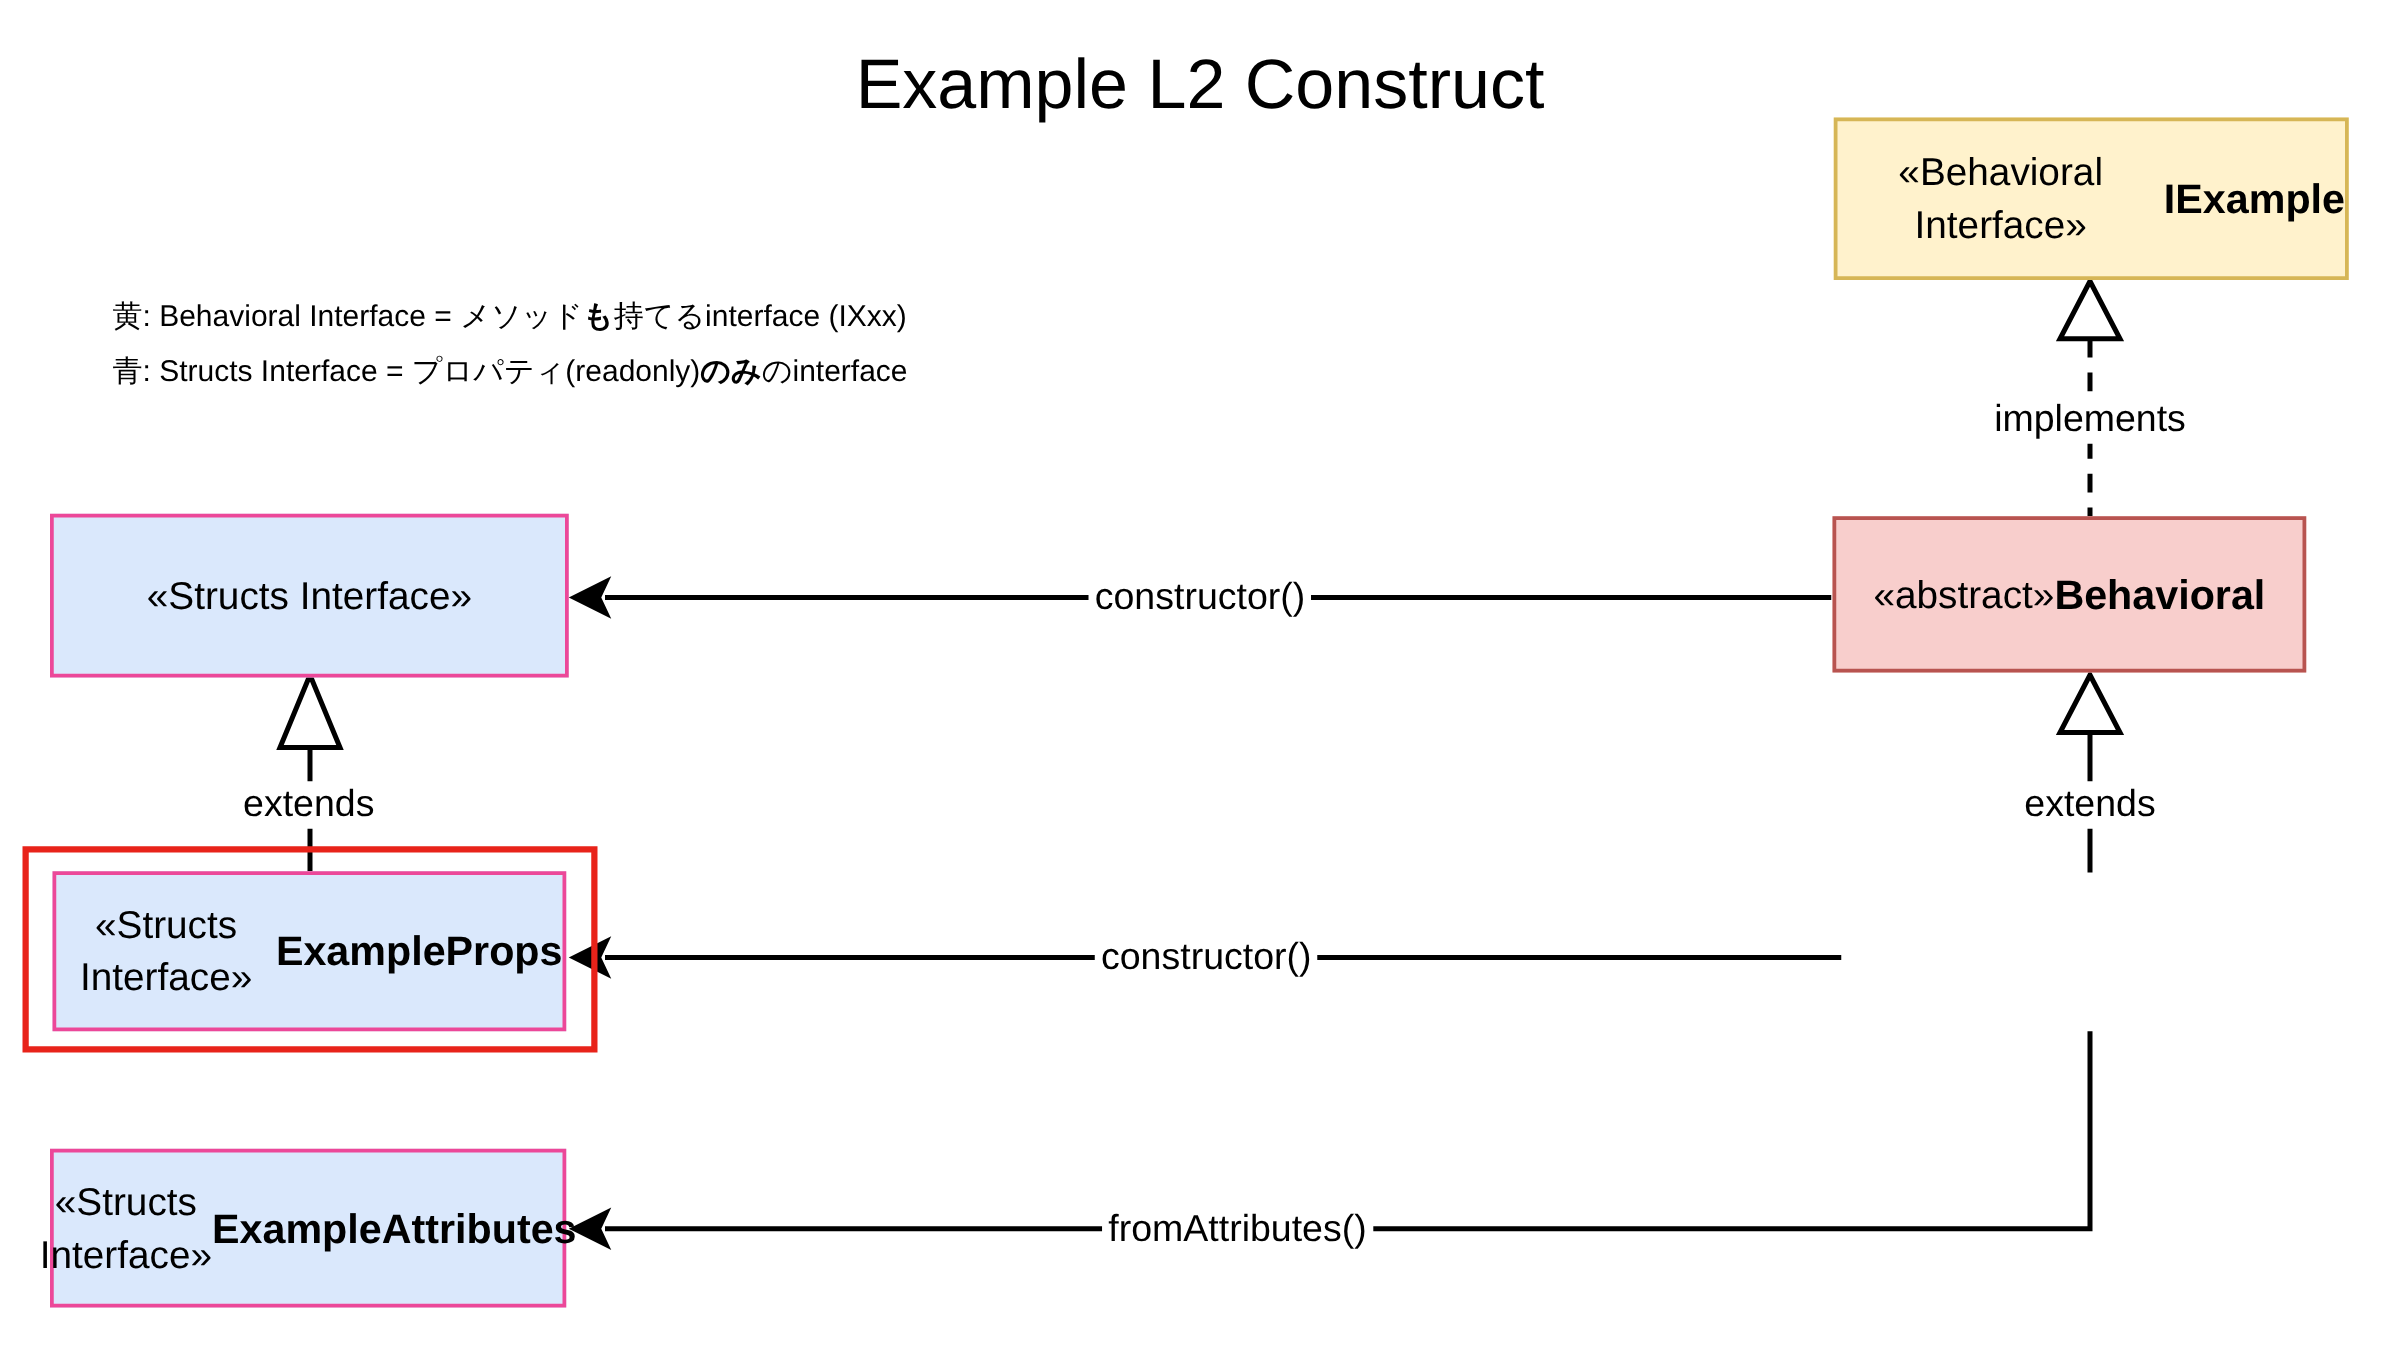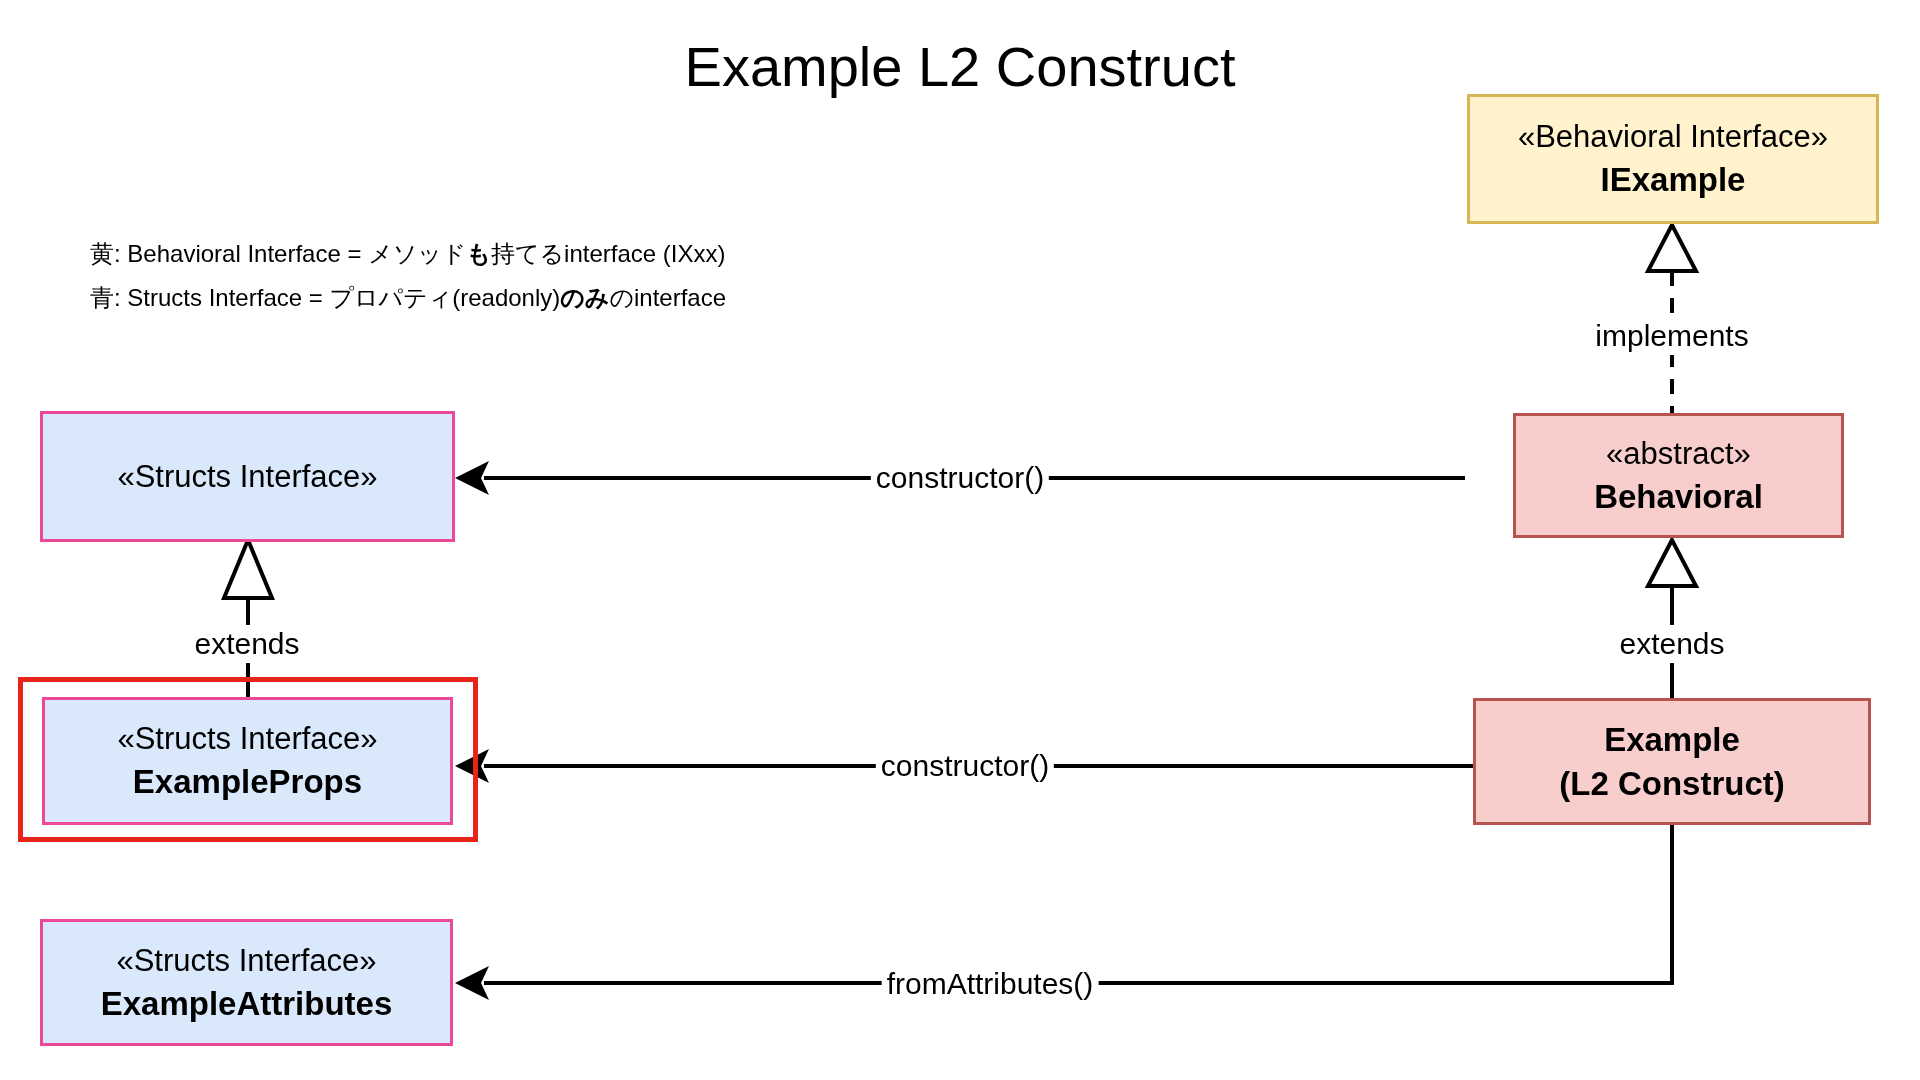--- a/index.html
+++ b/index.html
@@ -32,24 +32,24 @@
     top: 232px;
     font-size: 24px;
     line-height: 44px;
     white-space: nowrap;
   }
   .legend b { font-weight: 700; }
   .uml-box {
     position: absolute;
     box-sizing: border-box;
     display: flex;
-    flex-direction: column;
+    flex-direction: row;
     justify-content: center;
     align-items: center;
-    text-align: left;
+    text-align: center;
   }
   .uml-box .stereotype { font-size: 31px; font-weight: 400; line-height: 42px; }
   .uml-box .cls-name   { font-size: 33px; font-weight: 700; line-height: 44px; }
   .box-yellow { background: #FFF2CC; border: 3px solid #D6B656; }
   .box-blue   { background: #DAE8FC; border: 3px solid #ec4899; }
   .box-pink   { background: #F8CECC; border: 3px solid #B85450; }
   .highlight-rect {
     position: absolute;
     box-sizing: border-box;
     border: 5px solid #E8231A;
@@ -65,21 +65,21 @@
     position: absolute;
     transform: translate(-50%, -50%);
     background: #ffffff;
     font-size: 30px;
     line-height: 36px;
     padding: 1px 5px;
     white-space: nowrap;
   }
   
   #box-iexample        { left: 1467px; top: 94px;  width: 412px; height: 130px; }
-  #box-examplebase     { left: 1513px; top: 413px; width: 331px; height: 125px; }
+  #box-examplebase     { left: 1466px; top: 413px; width: 379px; height: 125px; }
   #box-example         { left: 1473px; top: 698px; width: 398px; height: 127px; }
   #box-examplebaseprops{ left: 40px;   top: 411px; width: 415px; height: 131px; }
   #box-exampleprops    { left: 42px;   top: 697px; width: 411px; height: 128px; }
   #box-exampleattrs    { left: 40px;   top: 919px; width: 413px; height: 127px; }
   #highlight-exampleprops { left: 18px; top: 677px; width: 460px; height: 165px; }
   #label-implements        { left: 1672px; top: 336px; }
   #label-extends-right     { left: 1672px; top: 644px; }
   #label-extends-left      { left: 247px;  top: 644px; }
   #label-constructor-top   { left: 960px;  top: 478px; }
   #label-constructor-bottom{ left: 965px;  top: 766px; }
@@ -121,24 +121,20 @@
   <div class="uml-box box-yellow" id="box-iexample">
     <div class="stereotype">«Behavioral Interface»</div>
     <div class="cls-name">IExample</div>
   </div>
 
   <div class="uml-box box-pink" id="box-examplebase">
     <div class="stereotype">«abstract»</div>
     <div class="cls-name">Behavioral</div>
   </div>
 
-  <div class="uml-box box-pink" id="box-example">
-    <div class="cls-name">Example</div>
-    <div class="cls-name">(L2 Construct)</div>
-  </div>
 
   <div class="uml-box box-blue" id="box-examplebaseprops">
     <div class="stereotype">«Structs Interface»</div>
   </div>
 
   <div class="highlight-rect" id="highlight-exampleprops"></div>
 
   <div class="uml-box box-blue" id="box-exampleprops">
     <div class="stereotype">«Structs Interface»</div>
     <div class="cls-name">ExampleProps</div>

